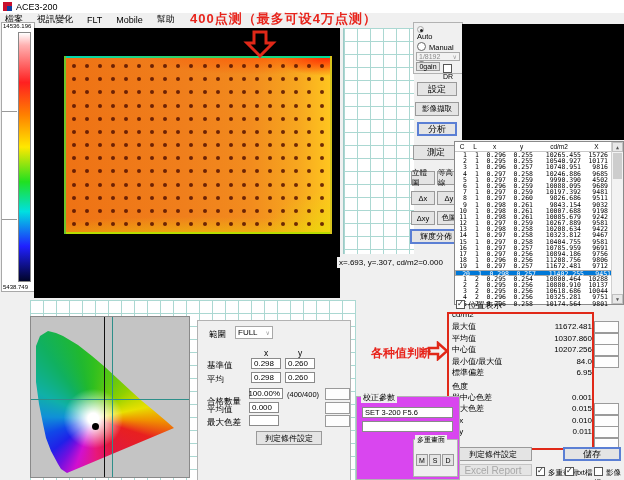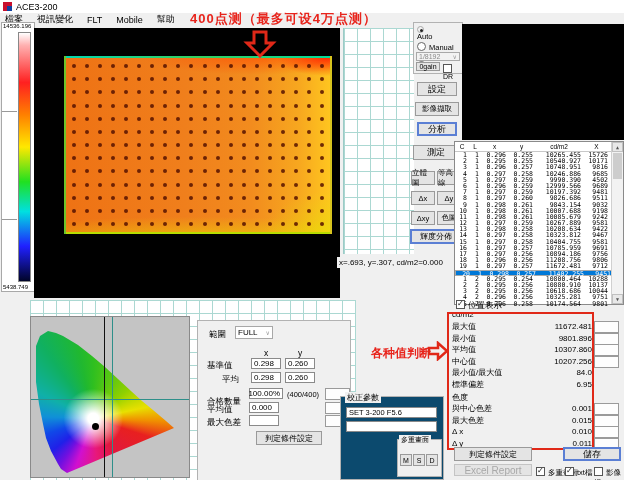--- a/index.html
+++ b/index.html
@@ -467,21 +467,21 @@
         <span>0.297</span>
         <span>0.259</span>
         <span>9990.390</span>
         <span>4502</span>
       </div>
       <div class="trow">
         <span>6</span>
         <span>1</span>
         <span>0.296</span>
         <span>0.259</span>
-        <span>12999.566</span>
+        <span>10088.095</span>
         <span>9689</span>
       </div>
       <div class="trow">
         <span>7</span>
         <span>1</span>
         <span>0.297</span>
         <span>0.259</span>
         <span>10197.392</span>
         <span>9481</span>
       </div>
@@ -640,24 +640,20 @@
 <div class="abs" style="left:456px;top:299px;font-size:8.5px;">
   <span class="chk on"></span><span>位置表示</span>
 </div>
 
 <div class="abs" style="left:452px;top:310px;width:140px;">
   <div class="statsec">cd/m2</div>
   <div id="stats-lum">
       <div class="statrow">
         <span class="lbl">最大值</span>
         <span class="val">11672.481</span>
-      </div>
-      <div class="statrow">
-        <span class="lbl">最小值</span>
-        <span class="val">9801.896</span>
       </div>
       <div class="statrow">
         <span class="lbl">平均值</span>
         <span class="val">10307.860</span>
       </div>
       <div class="statrow">
         <span class="lbl">中心值</span>
         <span class="val">10207.256</span>
       </div>
       <div class="statrow">
@@ -717,37 +713,37 @@
   <span class="abs lblt" style="left:11px;top:8px;">範圍</span>
   <div class="sel" style="position:absolute;left:37px;top:5px;width:38px;height:13px;color:#000;font-size:8px;background:#fff;">
     <span>FULL</span>
       <span class="arrow">∨</span>
   </div>
   <span class="abs lblt" style="left:66px;top:27px;">x</span>
   <span class="abs lblt" style="left:100px;top:27px;">y</span>
   <span class="abs lblt" style="left:9px;top:39px;">基準值</span>
   <div class="inp" style="position:absolute;left:53px;top:37px;width:30px;height:11px;">0.298</div>
   <div class="inp" style="position:absolute;left:87px;top:37px;width:30px;height:11px;">0.260</div>
-  <span class="abs lblt" style="left:24px;top:53px;">平均</span>
+  <span class="abs lblt" style="left:9px;top:53px;">平均</span>
   <div class="inp" style="position:absolute;left:53px;top:51px;width:30px;height:11px;">0.298</div>
   <div class="inp" style="position:absolute;left:87px;top:51px;width:30px;height:11px;">0.260</div>
   <span class="abs lblt" style="left:9px;top:75px;">合格數量</span>
   <div class="inp" style="position:absolute;left:51px;top:67px;width:34px;height:11px;justify-content:flex-end;">100.00%</div>
   <span class="abs lblt" style="left:89px;top:69px;font-size:7.5px;">(400/400)</span>
   <span class="abs lblt" style="left:9px;top:83px;">平均值</span>
   <div class="inp" style="position:absolute;left:51px;top:81px;width:30px;height:11px;">0.000</div>
   <span class="abs lblt" style="left:9px;top:96px;">最大色差</span>
   <div class="inp" style="position:absolute;left:51px;top:94px;width:30px;height:11px;"></div>
   <div class="jbox" style="left:127px;top:67px;"></div>
   <div class="jbox" style="left:127px;top:81px;"></div>
   <div class="jbox" style="left:127px;top:94px;"></div>
   <div class="btn" style="position:absolute;left:58px;top:110px;width:66px;height:14px;font-size:8px;">判定條件設定</div>
 </div>
 
-<div class="abs grpbox" style="left:340px;top:396px;width:102px;height:82px;background:#0c4a6e;">
+<div class="abs grpbox" style="left:356px;top:396px;width:102px;height:82px;background:#d946ef;">
   <span class="grplabel" style="left:4px;top:-5px;">校正參數</span>
   <div class="inp" style="position:absolute;left:5px;top:10px;width:91px;height:11px;font-size:7.5px;">SET 3-200 F5.6</div>
   <div class="inp" style="position:absolute;left:5px;top:24px;width:91px;height:11px;"></div>
   <div class="grpbox" style="position:absolute;left:56px;top:42px;width:43px;height:36px;">
     <span class="grplabel" style="left:1px;top:-5px;font-size:7px;">多重畫面</span>
     <div class="btn" style="position:absolute;left:2px;top:14px;width:12px;height:12px;font-size:7px;">M</div>
     <div class="btn" style="position:absolute;left:15px;top:14px;width:12px;height:12px;font-size:7px;">S</div>
     <div class="btn" style="position:absolute;left:28px;top:14px;width:12px;height:12px;font-size:7px;">D</div>
   </div>
 </div>

